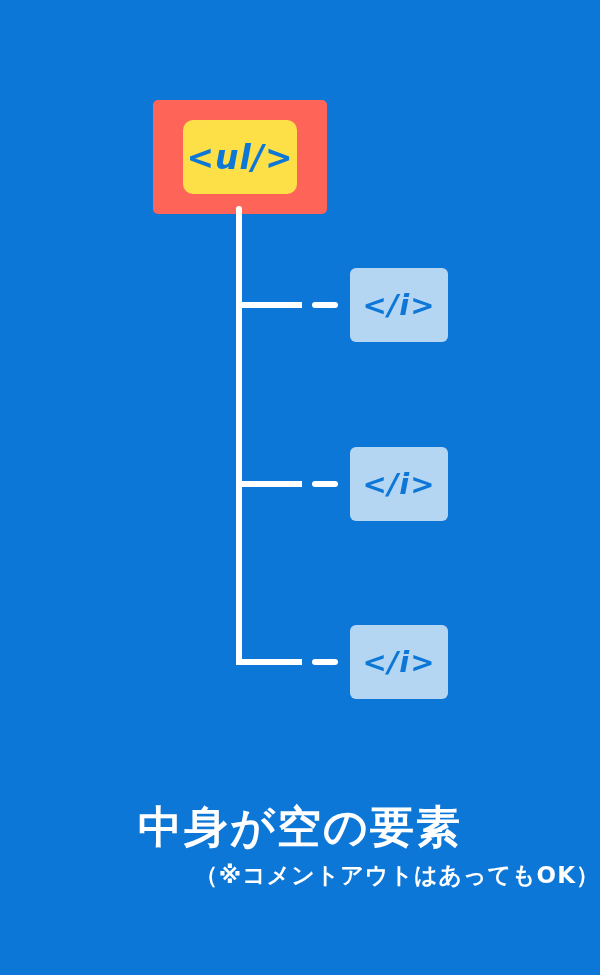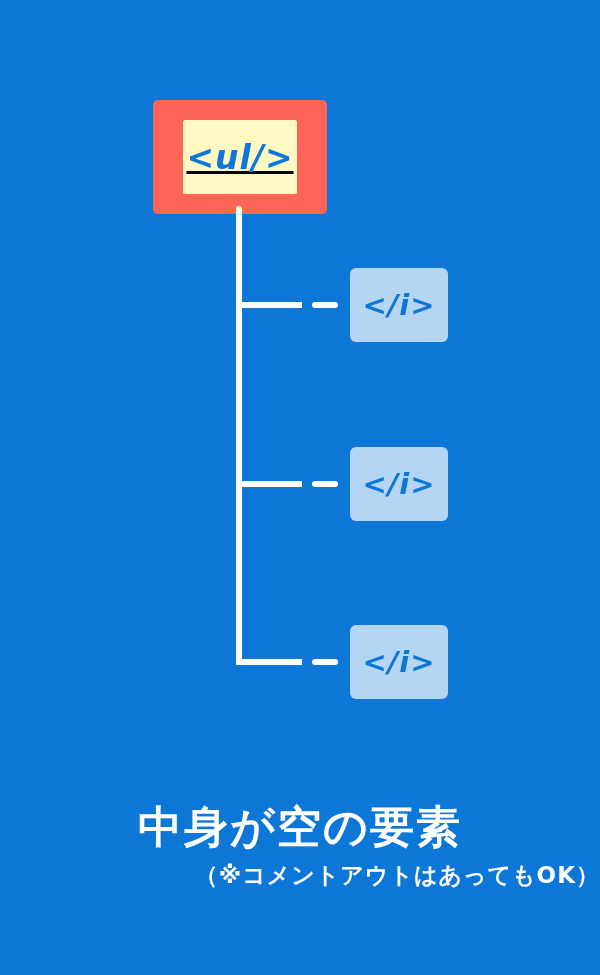--- a/index.html
+++ b/index.html
@@ -1,20 +1,20 @@
 <!DOCTYPE html>
 <html><head>
 <meta charset="utf-8">
 <style>
   html, body { margin:0; padding:0; }
   body { width:600px; height:975px; background:#0d77d8; position:relative; overflow:hidden;
          font-family:"DejaVu Sans", sans-serif; }
   .ul-box { position:absolute; left:153px; top:100px; width:174px; height:114px; background:#ff6459; border-radius:5px; }
-  .ul-inner { position:absolute; left:30px; top:20px; width:114px; height:74px; background:#fef9c3; border-radius:2px;
-              display:flex; align-items:center; justify-content:center;text-decoration:underline; }
+  .ul-inner { position:absolute; left:30px; top:20px; width:114px; height:74px; background:#fde047; border-radius:10px;
+              display:flex; align-items:center; justify-content:center; }
   .tag { color:#0d77d8; font-weight:bold; font-style:italic; font-size:33px; letter-spacing:1px; }
   .li-box { position:absolute; left:350px; width:98px; height:74px; background:#b4d6f3; border-radius:6px;
             display:flex; align-items:center; justify-content:center; }
   .li-box .tag { font-size:29px; }
   .vline { position:absolute; left:236px; top:206px; width:6px; height:459px; background:#fff; border-radius:3px; }
   .hline { position:absolute; left:236px; width:66px; height:6px; background:#fff; }
   .dash { position:absolute; left:312px; width:26px; height:6px; background:#fff; border-radius:3px; }
   .title { position:absolute; left:0; top:798px; width:600px; text-align:center; color:#fff; font-weight:bold; font-size:44px; letter-spacing:2px; }
   .subtitle { position:absolute; left:0; top:860px; width:600px; text-align:right; color:#fff; font-weight:bold; font-size:23px; letter-spacing:1px; }
 </style>

